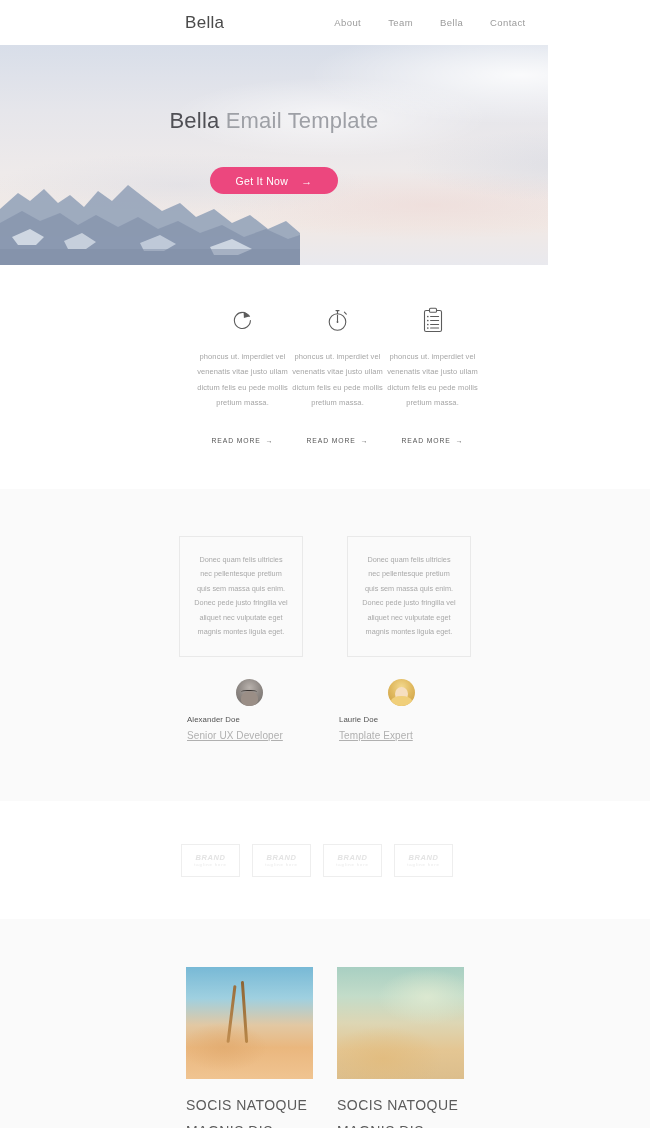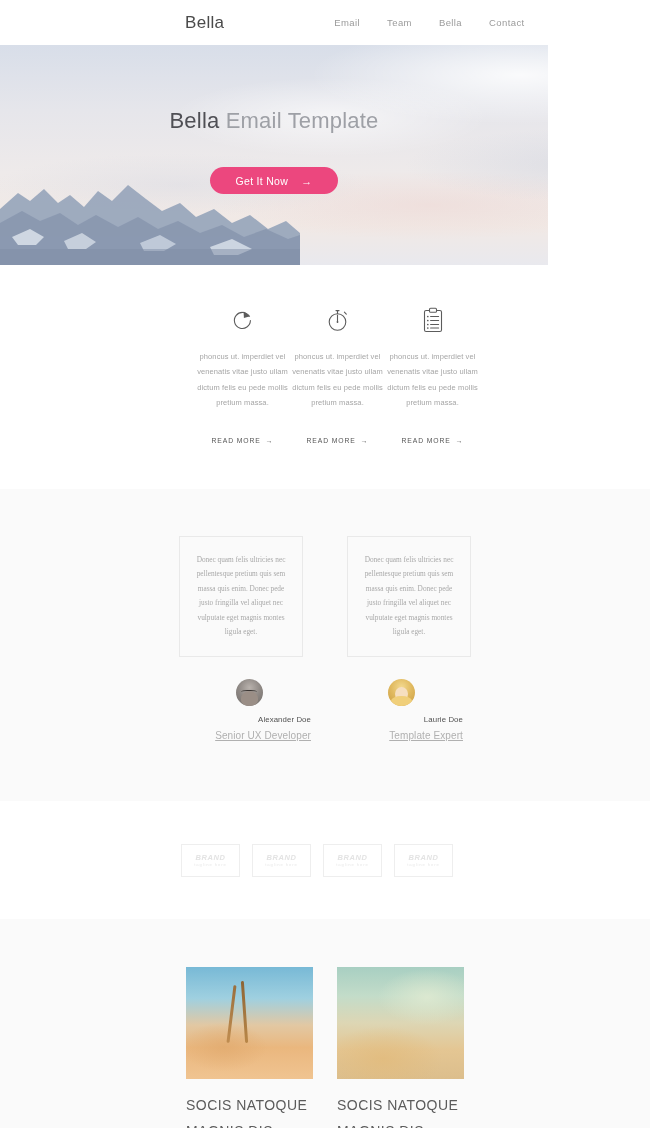--- a/index.html
+++ b/index.html
@@ -120,42 +120,41 @@
 
   
   .testimonials {
     background: #fafafa;
     padding: 47px 0 60px 0;
   }
   .quote-row {
     display: flex;
     justify-content: center;
     gap: 44px;
-    font-family: Liberation Serif, serif;
   }
   .quote-box {
     width: 124px;
     border: 1px solid #e9e9e9;
     background: #fafafa;
     padding: 16px 13px;
     text-align: center;
   }
   .quote-text {
     font-size: 7.3px;
     line-height: 2.0;
     color: #a9a9a9;
     margin: 0;
   }
   .author-row {
     display: flex;
     justify-content: center;
     gap: 28px;
     margin-top: 22px;
   }
-  .author-col { width: 124px; text-align: right; }
+  .author-col { width: 124px; text-align: left; }
   .avatar {
     width: 27px; height: 27px;
     border-radius: 50%;
     margin: 0 auto 9px auto;
     overflow: hidden;
     position: relative;
   }
   .avatar-m {
     background: radial-gradient(circle at 50% 32%, #b9b2ad 0%, #8e8884 48%, #6e6a67 100%);
   }
@@ -292,21 +291,21 @@
   }
 </style>
 </head>
 <body>
 
 <div class="page">
 
   <div class="navbar">
     <div class="brand-logo">Bella</div>
     <div class="nav-links">
-      <a class="nav-link">Email</a>
+      <a class="nav-link">About</a>
       <a class="nav-link">Team</a>
       <a class="nav-link">Bella</a>
       <a class="nav-link">Contact</a>
     </div>
   </div>
 
   <div class="hero">
     <div class="hero-sky"></div>
     <svg class="hero-mtn" viewBox="0 0 300 120" preserveAspectRatio="none">
       <path d="M0,64 L18,48 L30,56 L44,44 L58,58 L70,50 L84,62 L98,46 L112,56 L128,40 L146,54 L162,66 L180,58 L196,72 L214,64 L232,78 L250,70 L268,84 L286,76 L300,88 L300,120 L0,120 Z" fill="#97a5bb" opacity="0.92"></path>

